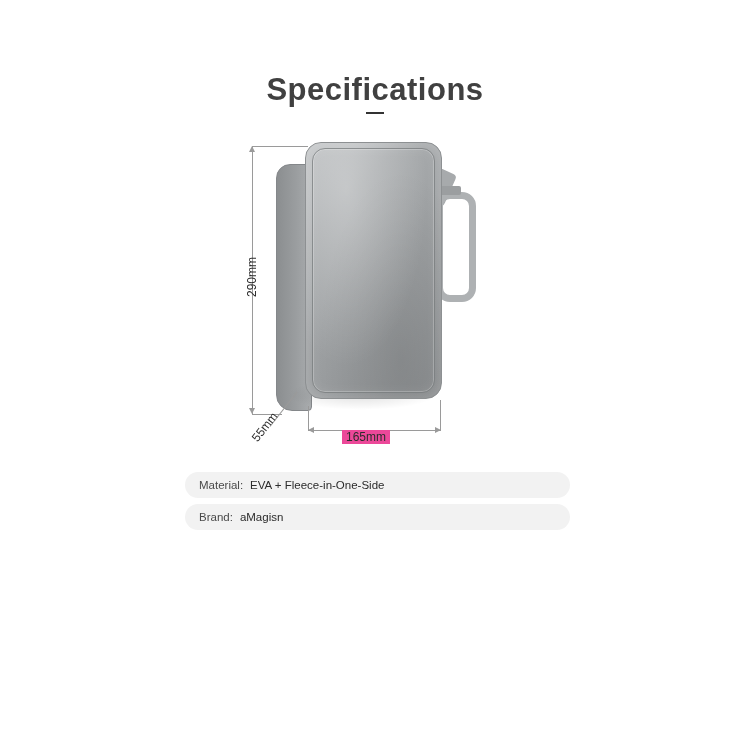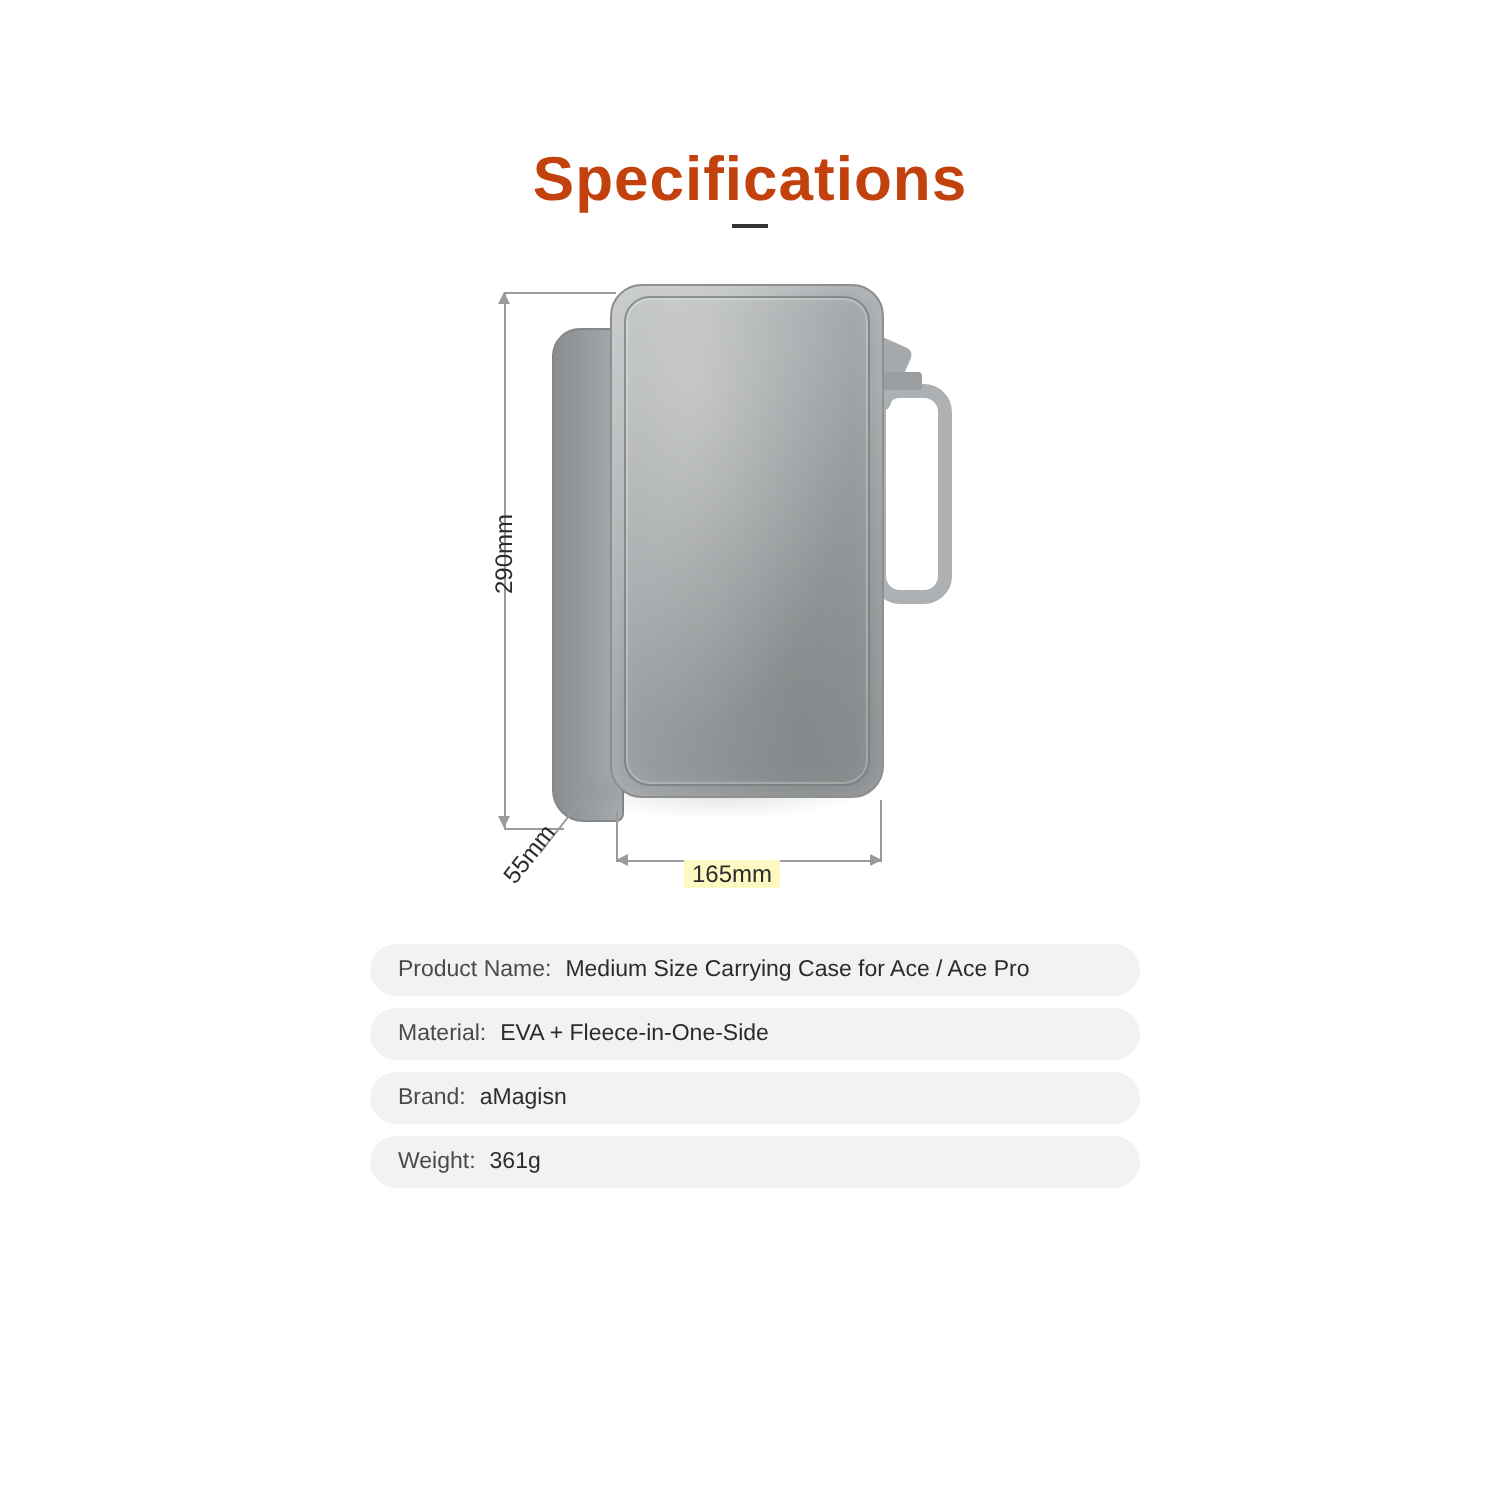--- a/index.html
+++ b/index.html
@@ -23,21 +23,21 @@
 
   
   .title {
     position: absolute;
     top: 72px;
     left: 0;
     width: 750px;
     text-align: center;
     font-size: 31px;
     font-weight: bold;
-    color: #c2410c;
+    color: #404040;
     letter-spacing: 0.5px;
   }
   .title-underline {
     position: absolute;
     top: 112px;
     left: 50%;
     transform: translateX(-50%);
     width: 18px;
     height: 2px;
     background: #333333;
@@ -157,21 +157,21 @@
     width: 1px;
   }
   .dim-h {
     height: 1px;
   }
 
   .label-h {
     position: absolute;
     font-size: 12px;
     color: #2c2c2c;
-    background: #fef9c3;
+    background: #ec4899;
     padding: 0 4px;
   }
   .label-v {
     position: absolute;
     font-size: 12px;
     color: #2c2c2c;
     transform: rotate(-90deg);
     transform-origin: center center;
     white-space: nowrap;
   }
@@ -274,36 +274,28 @@
     <div class="dim-line dim-v" style="left:78px; top:276px; height:24px;"></div>
     <div class="dim-line dim-v" style="left:210px; top:270px; height:30px;"></div>
     <div class="label-h" style="left:112px; top:300px;">165mm</div>
 
     <div class="dim-line" style="left:40px; top:296px; width:44px; height:1px; transform:rotate(-52deg); transform-origin:left center;"></div>
     <div class="label-diag" style="left:18px; top:290px;">55mm</div>
   </div>
 
   <div class="spec-list">
 
-    <div class="spec-row">
-      <span class="spec-key">Product Name:</span>
-      <span class="spec-val">Medium Size Carrying Case for Ace / Ace Pro</span>
-    </div>
 
     <div class="spec-row">
       <span class="spec-key">Material:</span>
       <span class="spec-val">EVA + Fleece-in-One-Side</span>
     </div>
 
     <div class="spec-row">
       <span class="spec-key">Brand:</span>
       <span class="spec-val">aMagisn</span>
     </div>
 
 
 
-    <div class="spec-row">
-      <span class="spec-key">Weight:</span>
-      <span class="spec-val">361g</span>
-    </div>
 
   </div>
 </div>
 
 </body></html>

